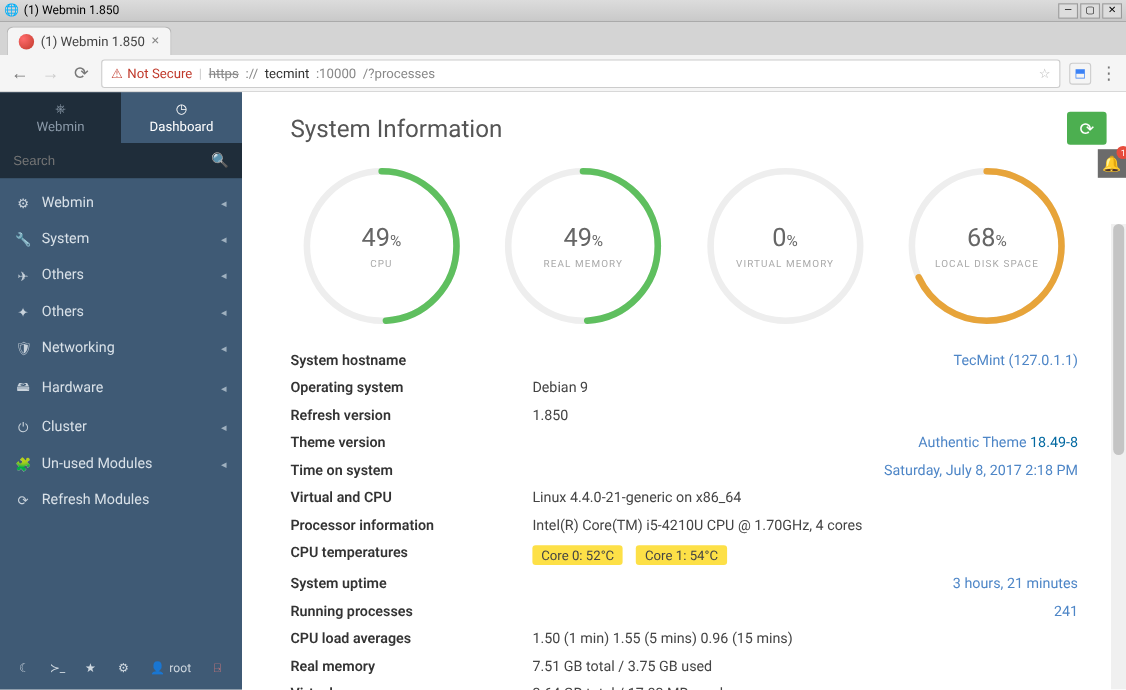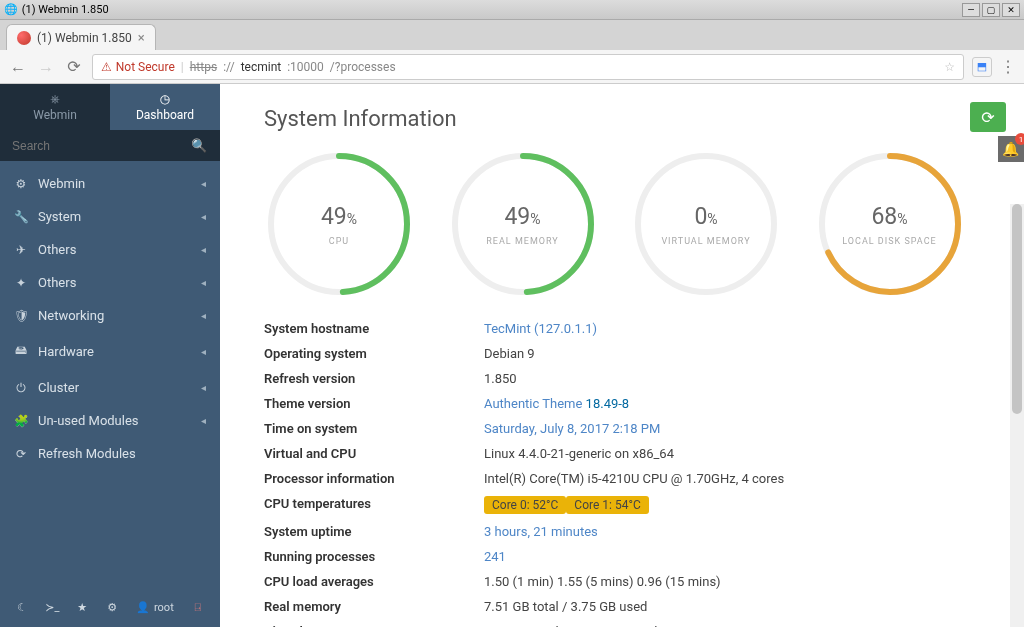--- a/index.html
+++ b/index.html
@@ -44,33 +44,33 @@
   .tool.user { width:auto; padding:0 6px; gap:4px; }
   .tool.out { color:#e17c7c; }
 
   .main { flex:1; background:#fff; overflow:auto; position:relative; padding:22px 44px; }
   .main h1 { font-size:22px; font-weight:400; color:#555; margin-bottom:18px; }
   .refresh-btn { position:absolute; top:18px; right:18px; width:36px; height:30px; background:#4caf50; display:flex; align-items:center; justify-content:center; color:#fff; border-radius:3px; cursor:pointer; }
   .bell { position:absolute; top:52px; right:0; width:26px; height:26px; background:#6b6b6b; color:#fff; display:flex; align-items:center; justify-content:center; font-size:14px; }
   .bell .dot { position:absolute; top:-3px; right:-3px; width:12px; height:12px; border-radius:50%; background:#e74c3c; color:#fff; font-size:8px; display:flex;align-items:center;justify-content:center; }
 
   .gauges { display:flex; gap:18px; justify-content:space-between; margin-bottom:22px; }
-  .gauge { flex:1; display:flex; flex-direction:column; align-items:flex-start; }
+  .gauge { flex:1; display:flex; flex-direction:column; align-items:center; }
   .ring { position:relative; width:150px; height:150px; }
   .ring svg { transform: rotate(-90deg); }
   .ring .center { position:absolute; inset:0; display:flex; flex-direction:column; align-items:center; justify-content:center; }
   .ring .val { font-size:23px; color:#666; }
   .ring .val .pct { font-size:14px; }
   .ring .lbl { font-size:9px; letter-spacing:1px; color:#aaa; margin-top:6px; }
 
   .info-table { display:grid; grid-template-columns: 220px 1fr; row-gap:10px; font-size:13px; }
   .info-table .k { font-weight:600; color:#333; }
   .info-table .v { color:#444; }
-  .info-table .v.link { color:#4e86c7; cursor:pointer; }
-  .chip { display:inline-block; background:#eab308; padding:2px 8px; border-radius:3px; font-size:12px; margin-right:0; }
+  .info-table .v.link { color:#4e86c7; cursor:pointer;text-align:right; }
+  .chip { display:inline-block; background:#fde047; padding:2px 8px; border-radius:3px; font-size:12px; margin-right:12px; }
 
   .scrollbar-v { position:absolute; right:0; top:120px; bottom:0; width:14px; background:#f0f0f0; }
   .scrollbar-v .thumb { position:absolute; left:2px; right:2px; top:0; height:210px; background:#c4c4c4; border-radius:6px; }
 </style>
 </head>
 <body>
 
 <div class="titlebar">
   <div class="title-left">
     <span>🌐</span>

